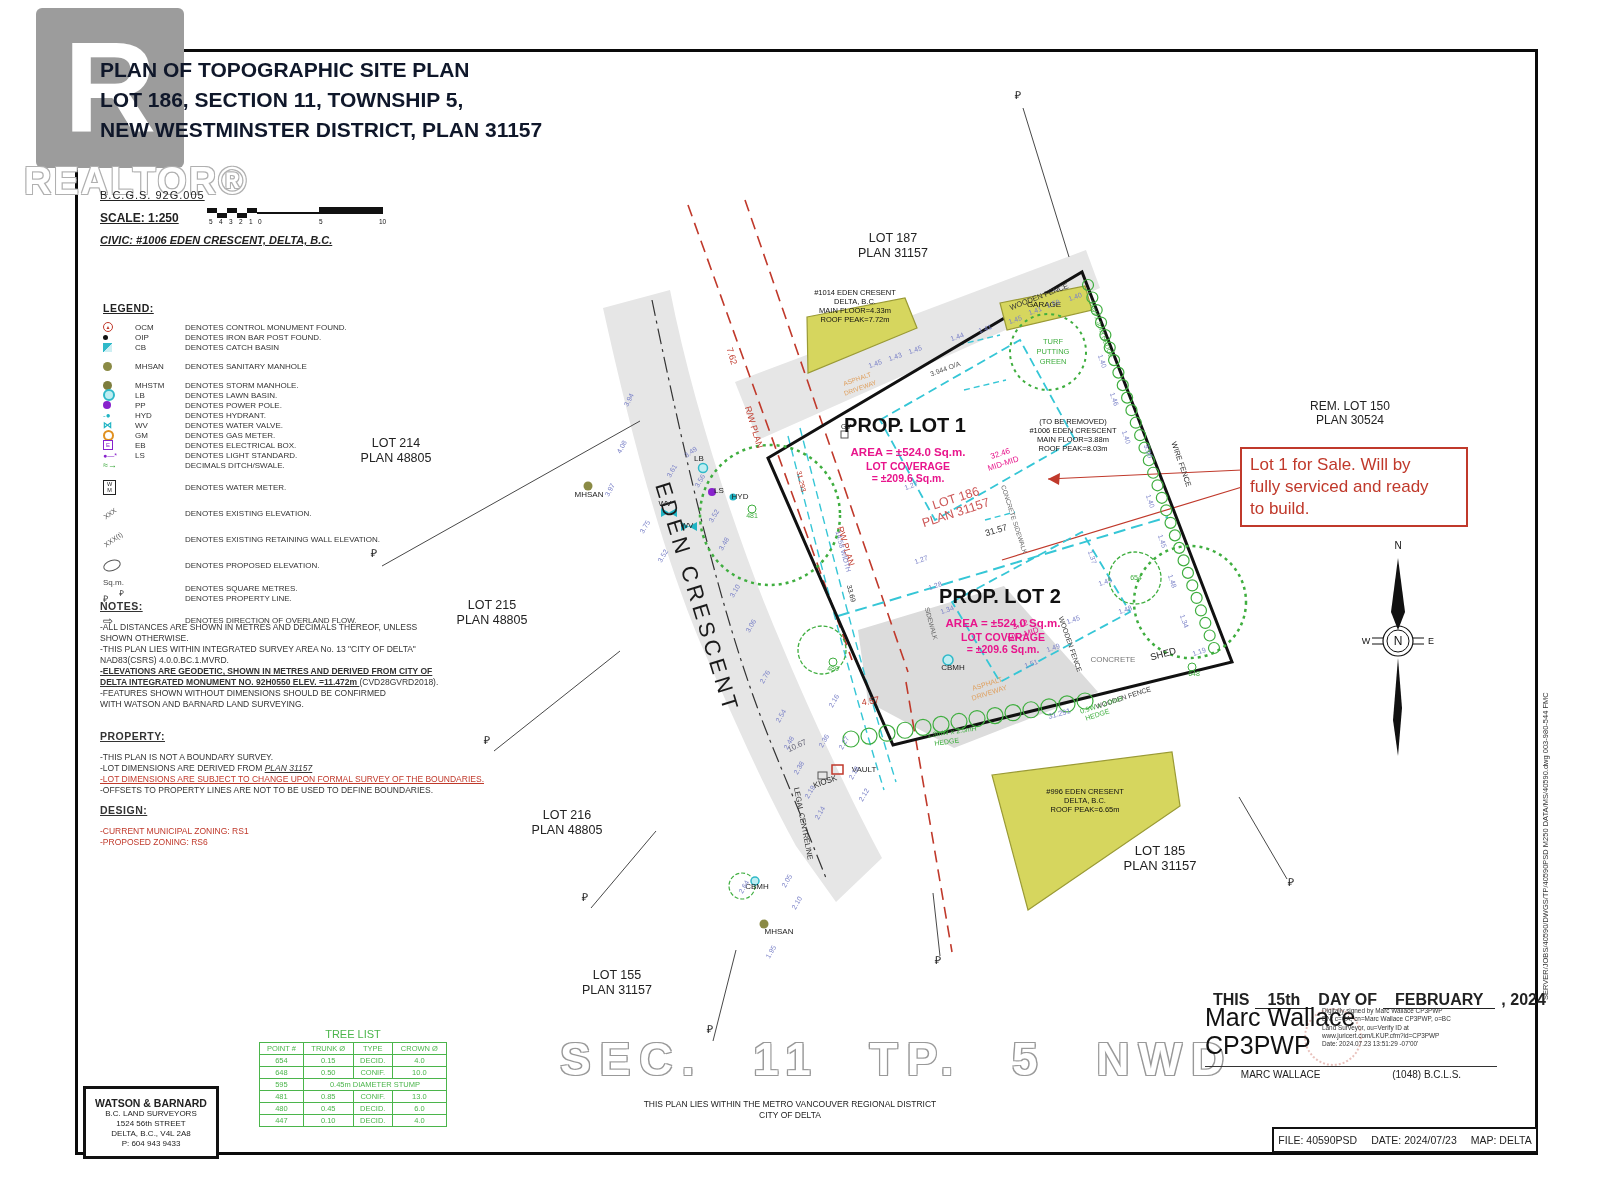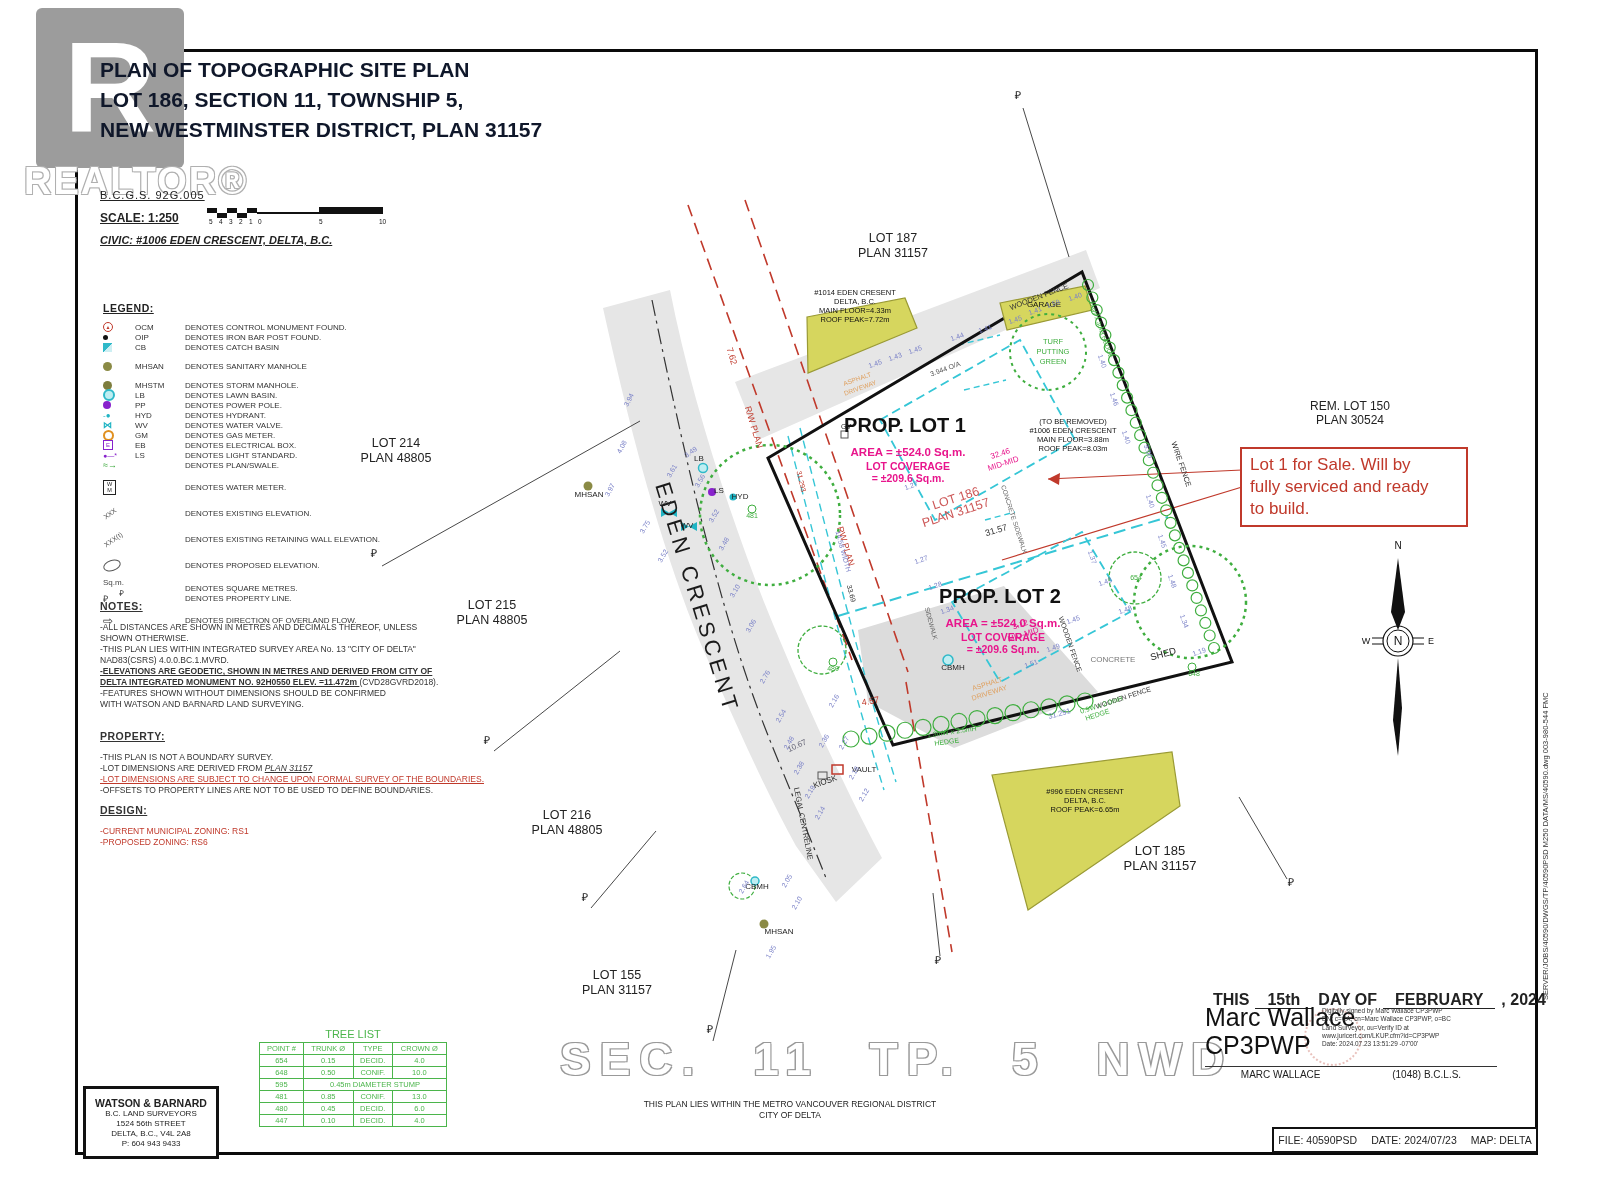--- a/index.html
+++ b/index.html
@@ -488,21 +488,21 @@
             <span style="color:#8822cc;font-size:7px">●—*</span>
           </span>
           <span class="lgcode">LS</span>
           <span class="lgdesc">DENOTES LIGHT STANDARD.</span>
         </div>
         <div class="lgrow">
           <span class="lgsym">
             <span style="color:#3aa83a;font-size:9px">≈→</span>
           </span>
           <span class="lgcode"></span>
-          <span class="lgdesc">DENOTES PLAN/SWALE.</span>
+          <span class="lgdesc">DECIMALS DITCH/SWALE.</span>
         </div>
         <div class="lgrow gap tall">
           <span class="lgsym">
             <span class="wmbox">W<br>M</span>
           </span>
           <span class="lgcode"></span>
           <span class="lgdesc">DENOTES WATER METER.</span>
         </div>
         <div class="lgrow gap tall">
           <span class="lgsym">

